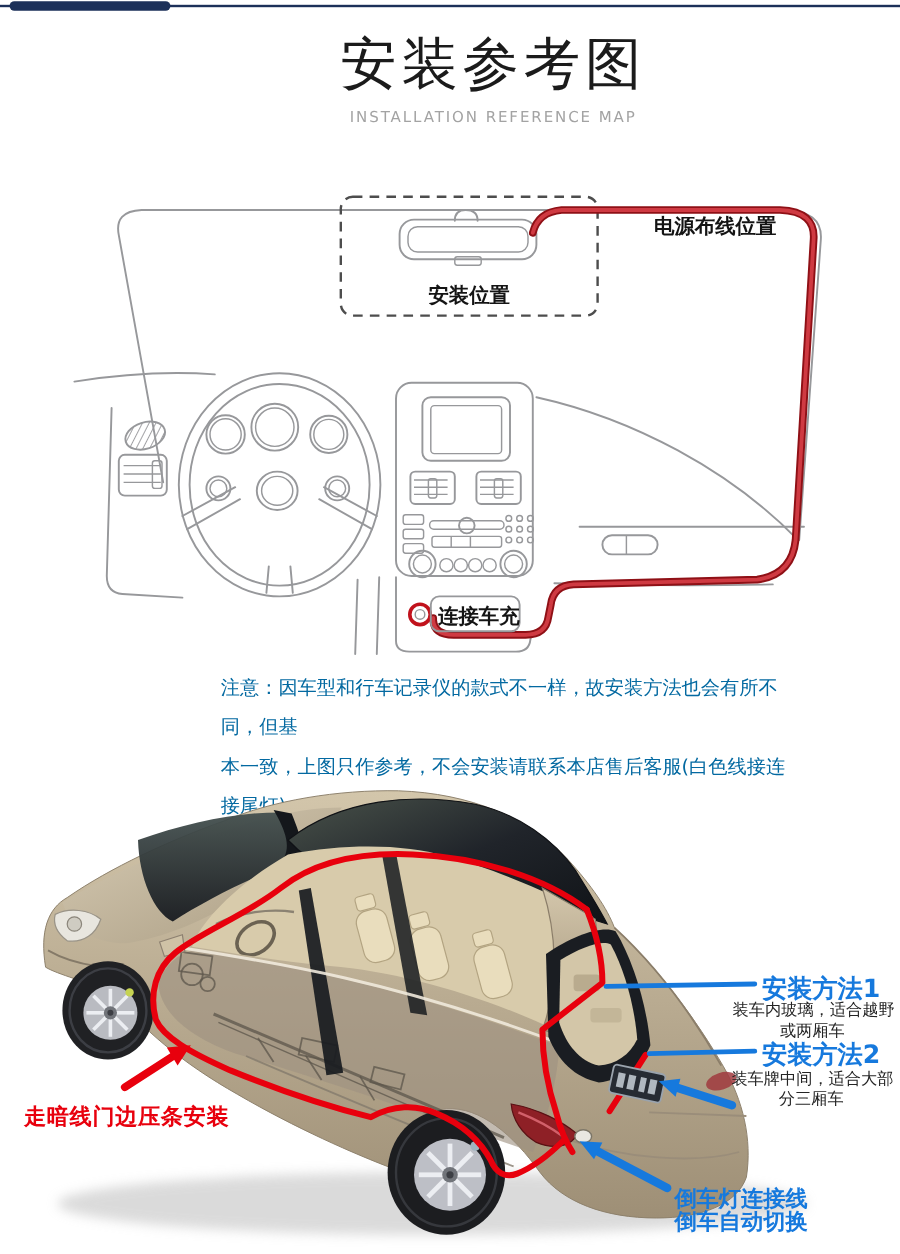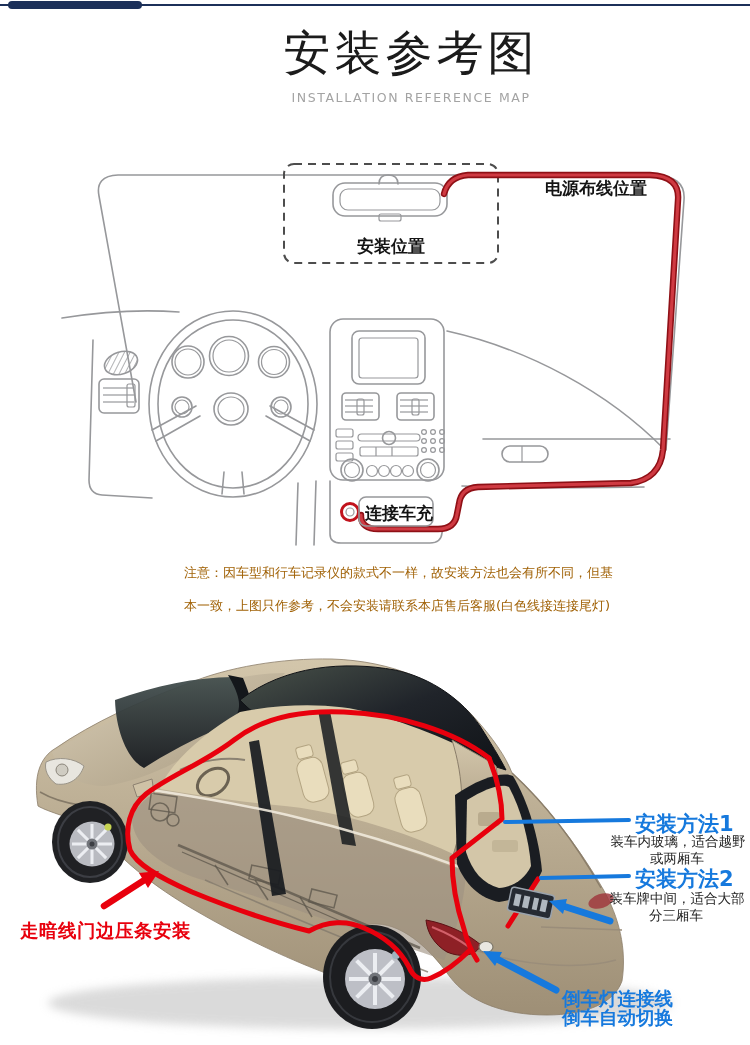--- a/index.html
+++ b/index.html
@@ -5,21 +5,21 @@
   html,body{margin:0;padding:0;}
   body{width:750px;height:1045px;background:#fff;position:relative;overflow:hidden;
        font-family:"DejaVu Sans","Liberation Sans",sans-serif;}
   .abs{position:absolute;padding-left:36px;}
   #topbar-thin{left:0;top:4px;width:750px;height:2px;background:#1c3059;}
   #topbar-thick{left:8px;top:1px;width:98px;height:8px;border-radius:4px;background:#1c3059;}
   #page-title{left:0;top:22px;width:750px;text-align:center;font-size:47px;font-weight:400;
               letter-spacing:4px;color:#1b1b1b;}
   #page-subtitle{left:0;top:90px;width:750px;text-align:center;font-size:12.5px;
                  letter-spacing:1.6px;color:#a3a3a3;}
-  #note{left:148px;top:556px;width:480px;font-size:13px;line-height:33px;color:#a16207;}
+  #note{left:148px;top:556px;width:480px;font-size:16px;line-height:33px;color:#0369a1;}
   svg{position:absolute;left:0;}
   #fig-dash{top:150px;width:750px;height:410px;}
   #fig-car{top:640px;width:750px;height:405px;}
   
   .ln{fill:none;stroke:#97989b;stroke-width:1.6;stroke-linecap:round;stroke-linejoin:round;}
   .lnt{fill:none;stroke:#97989b;stroke-width:1.2;}
   .dashbox{fill:none;stroke:#4d4d4d;stroke-width:2;stroke-dasharray:8 6;}
   .cable-o{fill:none;stroke:#8f1016;stroke-width:6.4;stroke-linecap:round;stroke-linejoin:round;}
   .cable-i{fill:none;stroke:#cf3a42;stroke-width:3.2;stroke-linecap:round;stroke-linejoin:round;}
   .ring-red{fill:#fff;stroke:#c1121c;stroke-width:3;}

